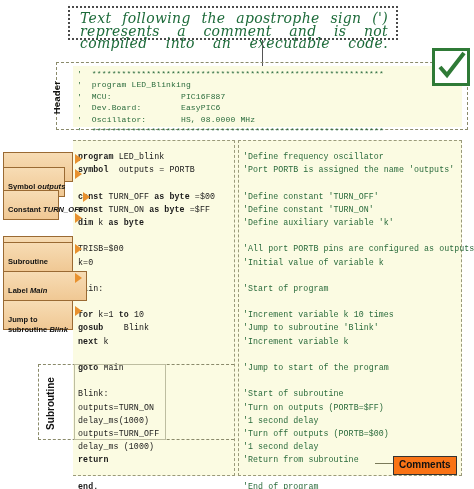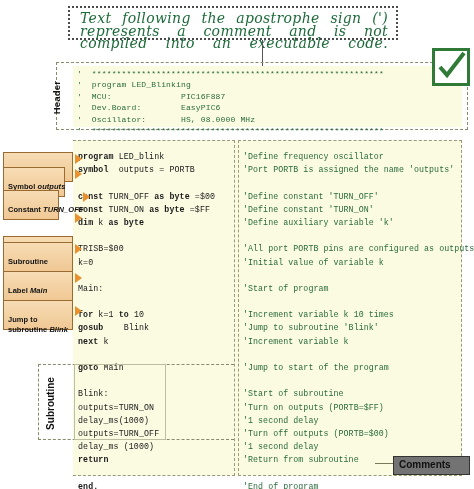--- a/index.html
+++ b/index.html
@@ -253,23 +253,23 @@
     font-weight: bold;
     color: #111;
     white-space: nowrap;
   }
 
   
   #comments-tag {
     position: absolute;
     left: 393px;
     top: 456px;
-    padding: 2px 18px 3px 5px;
+    padding: 2px 5px 3px 5px;
     border: 1px solid #333;
-    background: #737373;
+    background: #f97316;
     font-size: 10px;
     font-weight: bold;
     color: #111;
     line-height: 12px;
   }
   #comments-tag-line {
     position: absolute;
     left: 375px;
     top: 463px;
     width: 20px;
@@ -324,17 +324,17 @@
     <div class="lbl" style="left: 3px; top: 152px; width: 70px; height: 13px;"><span>Program&nbsp;name</span></div>
     <div class="arrow" style="left: 75px; top: 154px;"></div>
     <div class="lbl" style="left: 3px; top: 167px; width: 62px; height: 13px;"><span>Symbol&nbsp;<i>outputs</i></span></div>
     <div class="arrow" style="left: 75px; top: 169px;"></div>
     <div class="lbl" style="left: 3px; top: 190px; width: 56px; height: 13px;"><span>Constant&nbsp;<i>TURN_OFF</i></span></div>
     <div class="arrow" style="left: 83px; top: 192px;"></div>
     <div class="lbl" style="left: 3px; top: 211px; width: 70px; height: 13px; margin-top: 25px;"><span>Variable&nbsp;<i>k</i></span></div>
     <div class="arrow" style="left: 75px; top: 213px;"></div>
     <div class="lbl" style="left: 3px; top: 242px; width: 70px; height: 13px;"><span>Subroutine</span></div>
     <div class="arrow" style="left: 75px; top: 244px;"></div>
-    <div class="lbl" style="left: 3px; top: 271px; width: 70px; height: 13px;"><span>Label&nbsp;<i>Main</i></span></div>
+    <div class="lbl" style="left: 3px; top: 271px; width: 84px; height: 13px;"><span>Label&nbsp;<i>Main</i></span></div>
     <div class="arrow" style="left: 75px; top: 273px;"></div>
     <div class="lbl" style="left: 3px; top: 300px; width: 70px; height: 15px;"><span>Jump&nbsp;to</span><br><span>subroutine&nbsp;<i>Blink</i></span></div>
     <div class="arrow" style="left: 75px; top: 306px;"></div>
   </div>
 
 </body></html>

